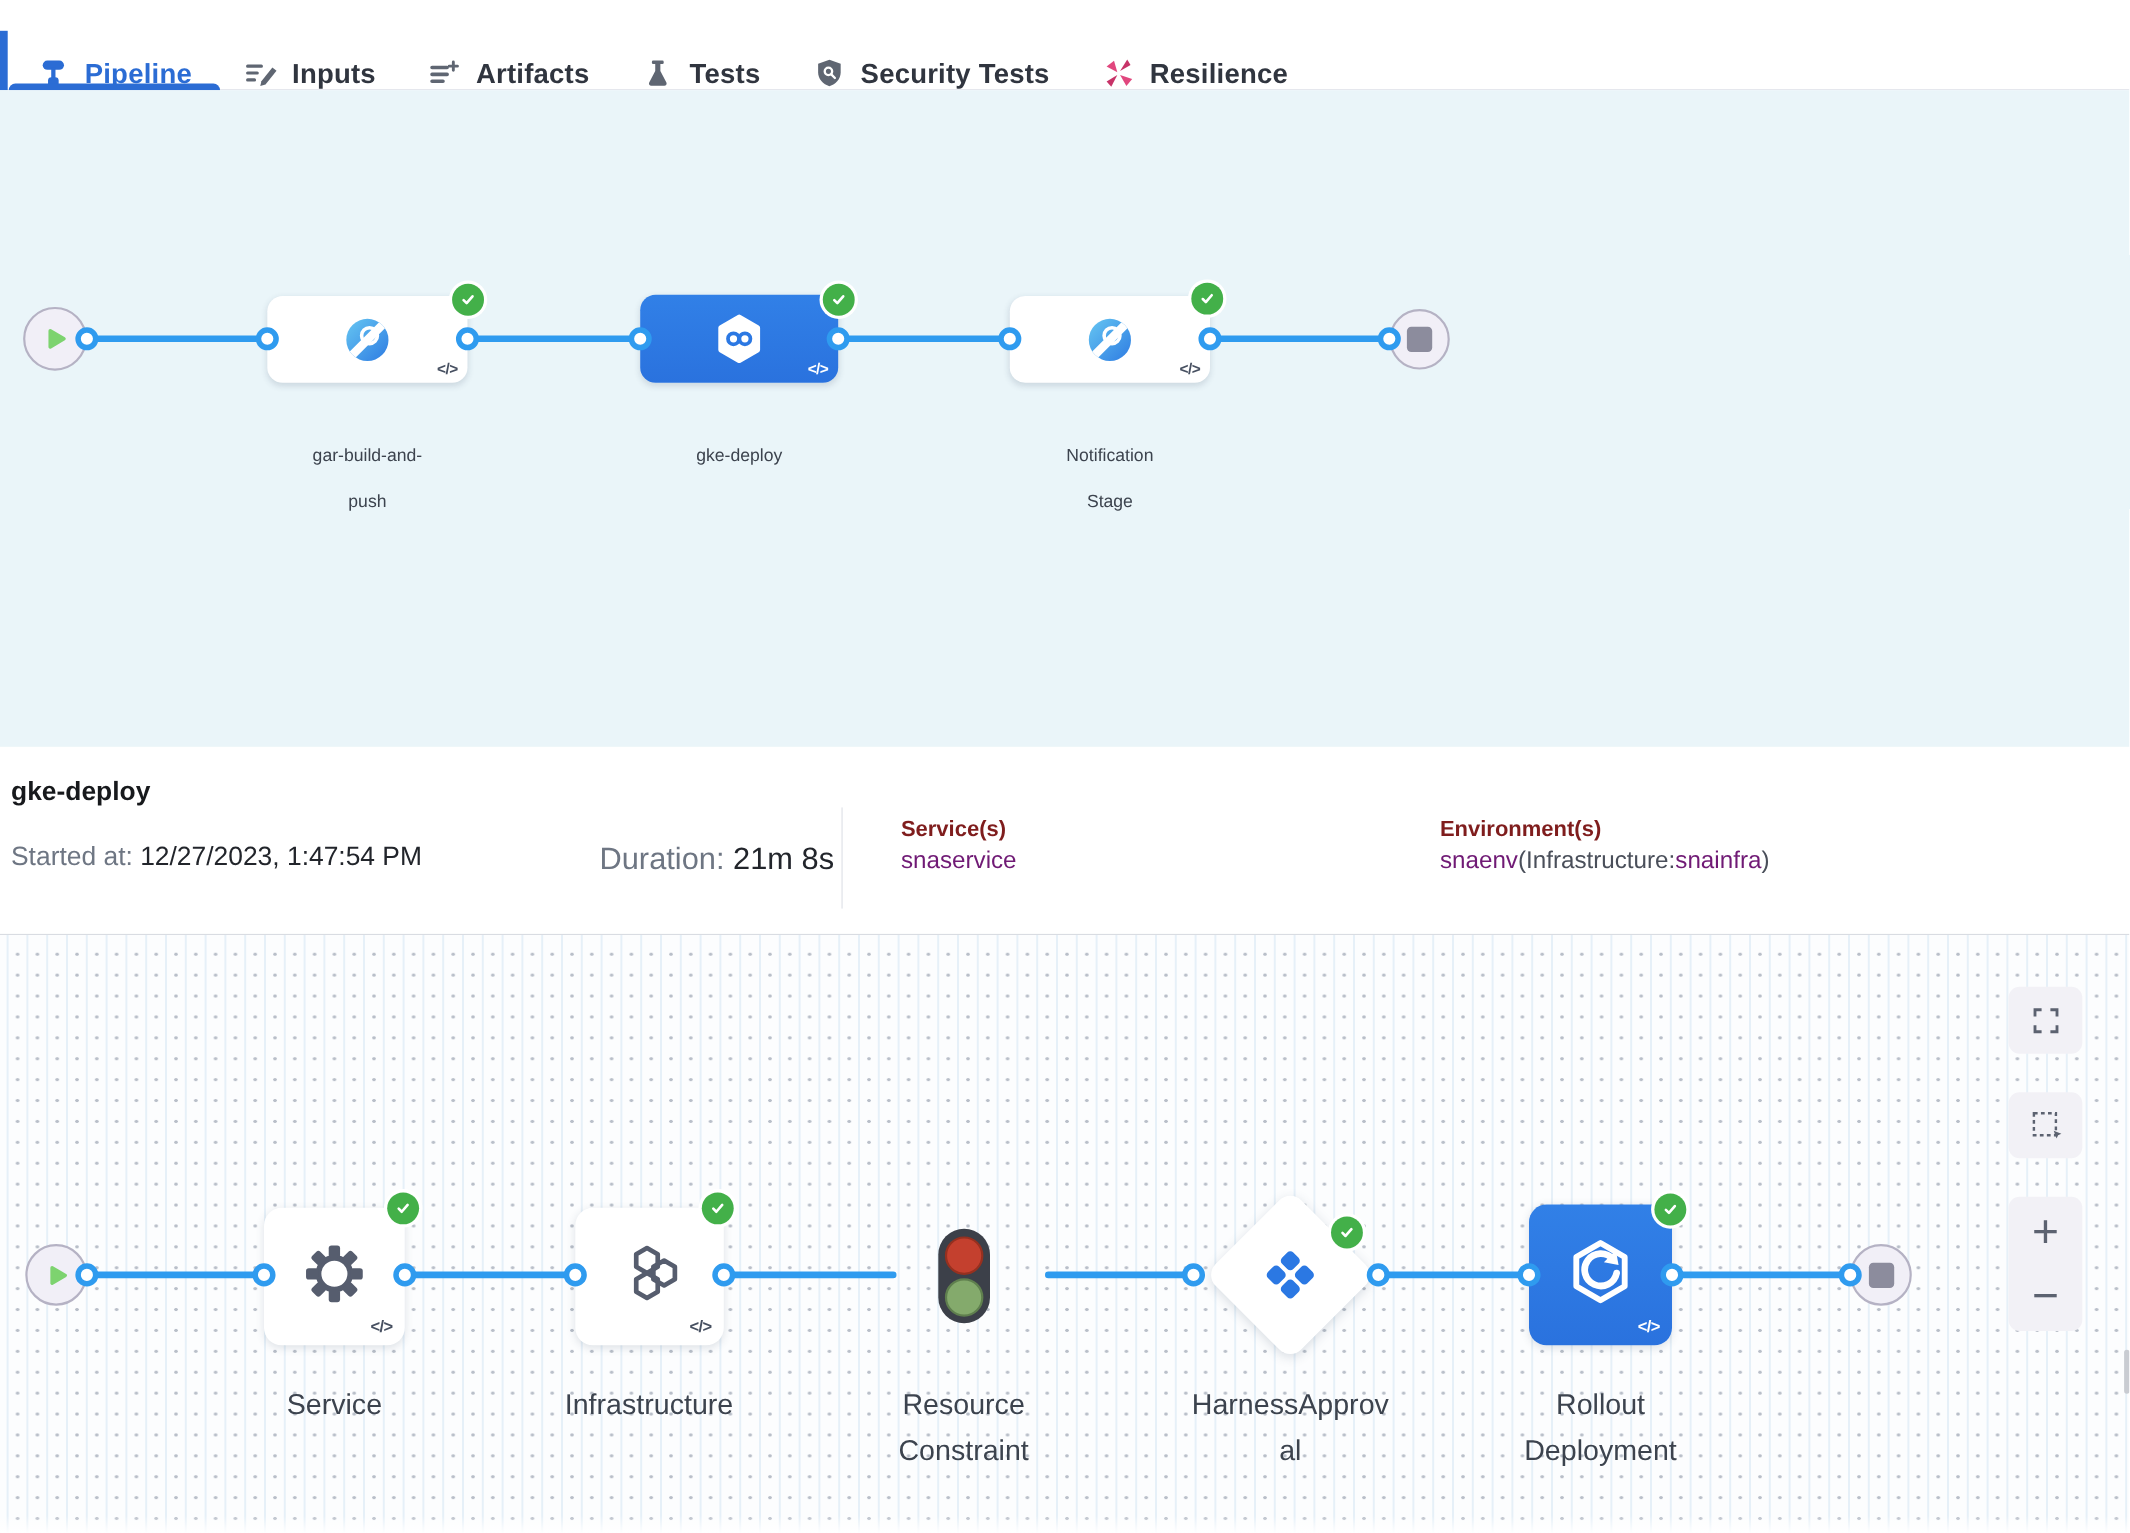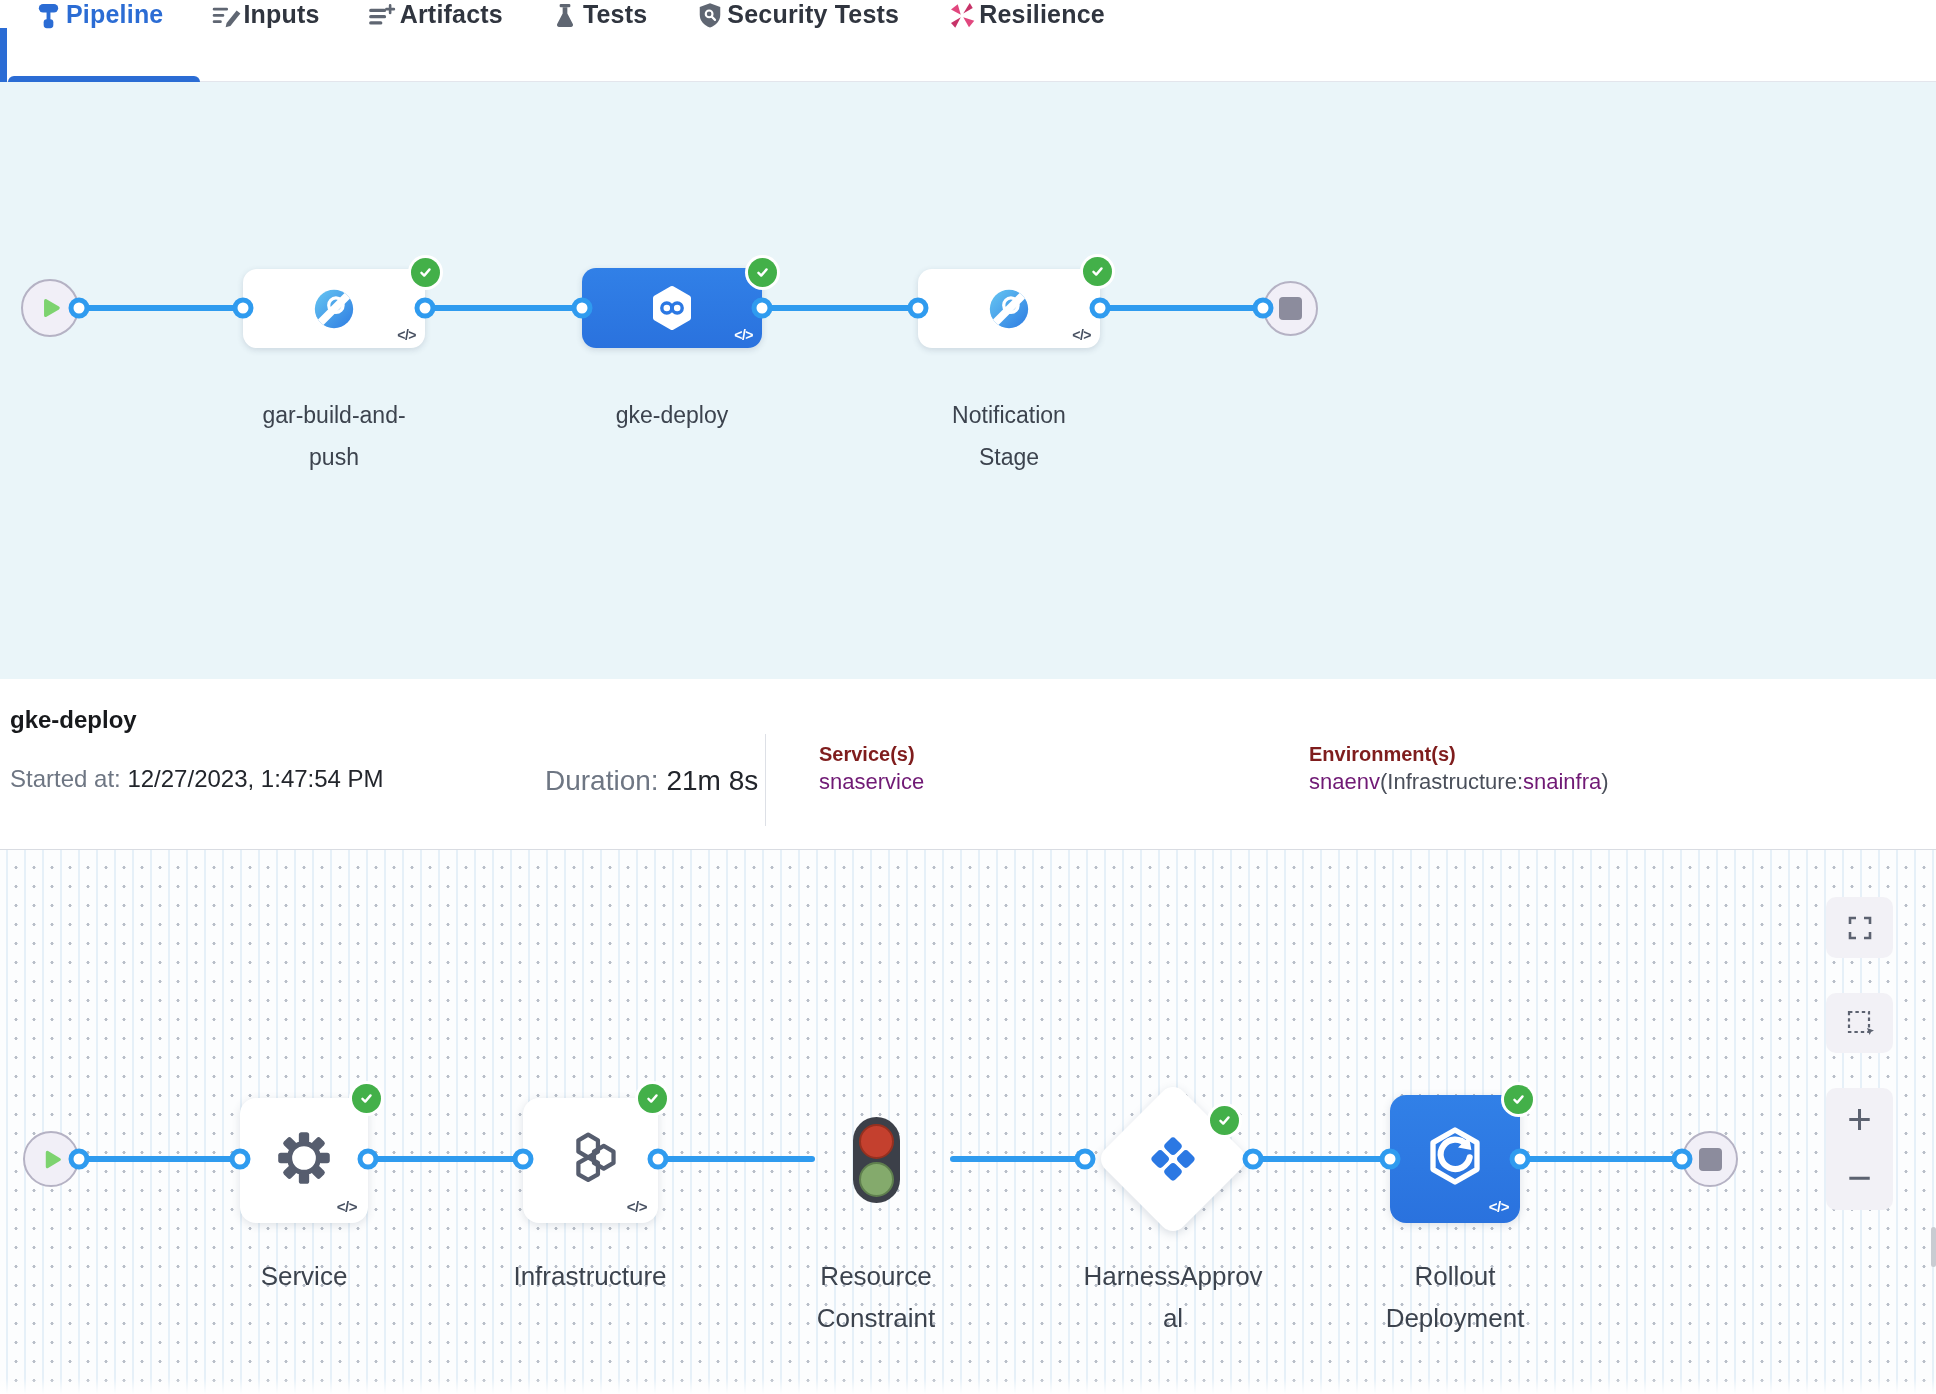--- a/index.html
+++ b/index.html
@@ -4,21 +4,21 @@
 <style>
   * { margin:0; padding:0; box-sizing:border-box; }
   html,body { background:#fff; }
   body { font-family:"Liberation Sans", sans-serif; color:#23262c; }
   .page { position:relative; width:1936px; height:1394px; overflow:hidden; background:#fff; }
 
   
   .tabbar { position:absolute; left:0; top:0; width:1936px; height:82px; background:#fff; border-bottom:1px solid #e3e5ec; }
   .edge-strip { position:absolute; left:0; top:28px; width:7px; height:54px; background:#2b6cd4; }
   .tabs { position:absolute; left:33px; top:0; height:82px; display:flex; align-items:center; gap:47px; }
-  .tab { position:relative; height:82px; display:flex; align-items:flex-start; gap:2px; cursor:pointer; white-space:nowrap; }
+  .tab { position:relative; height:82px; display:flex; align-items:flex-end; gap:13px; cursor:pointer; white-space:nowrap; }
   .tab .tlabel { font-size:25px; font-weight:600; color:#30353f; letter-spacing:.2px; }
   .tab.active .tlabel { color:#2b6cd4; font-weight:700; }
   .tab .ticon { width:31px; height:31px; display:flex; align-items:center; justify-content:center; }
   .underline { position:absolute; left:-25px; bottom:0; width:192px; height:6px; background:#2b6cd4; border-radius:6px 6px 0 0; }
 
   
   .stage-canvas { position:absolute; left:0; top:82px; width:1936px; height:597px; background:#eaf5f9; }
 
   
   .wire { position:absolute; height:6px; background:#2f9bef; border-radius:3px; margin-top:-3px; }
@@ -26,21 +26,21 @@
   .badge { position:absolute; width:29px; height:29px; background:#43b049; border-radius:50%; box-shadow:0 0 0 3px #fff; z-index:5; display:flex; align-items:center; justify-content:center; }
   .code-chip { position:absolute; right:9px; bottom:5px; font-size:14px; font-weight:700; color:#475061; letter-spacing:-.5px; z-index:4; }
   .code-chip.light { color:#fff; }
 
   .node-pill { position:absolute; width:182px; height:79px; background:#fff; border-radius:14px; box-shadow:0 2px 6px rgba(45,65,95,.16); display:flex; align-items:center; justify-content:center; z-index:2; cursor:pointer; }
   .node-pill.selected { background:linear-gradient(180deg,#3180e7,#2a72de); }
 
   .round-node { position:absolute; width:58px; height:58px; background:#f1eff7; border:2.5px solid #b5b2c4; border-radius:50%; display:flex; align-items:center; justify-content:center; z-index:2; }
   .end-square { width:23px; height:23px; background:#8c8c9d; border-radius:4px; }
 
-  .graph-label { position:absolute; text-align:center; font-size:23px; line-height:42px; color:#3c434e; z-index:2; }
+  .graph-label { position:absolute; text-align:center; font-size:16px; line-height:42px; color:#3c434e; z-index:2; }
 
   
   .details { position:absolute; left:0; top:679px; width:1936px; height:171px; background:#fff; border-bottom:1px solid #d9dce2; }
   .d-title { position:absolute; left:10px; top:27px; font-size:24px; font-weight:700; color:#17191c; }
   .d-row { position:absolute; left:10px; top:86px; font-size:24px; color:#6e7683; }
   .d-row b { color:#22252b; font-weight:400; }
   .d-duration { position:absolute; left:545px; top:86px; font-size:28px; color:#6e7683; }
   .d-duration b { color:#22252b; font-weight:400; }
   .d-divider { position:absolute; left:765px; top:55px; width:1px; height:92px; background:#dde0e6; }
   .d-col-label { position:absolute; top:64px; font-size:20px; font-weight:700; color:#7f1d1d; }

